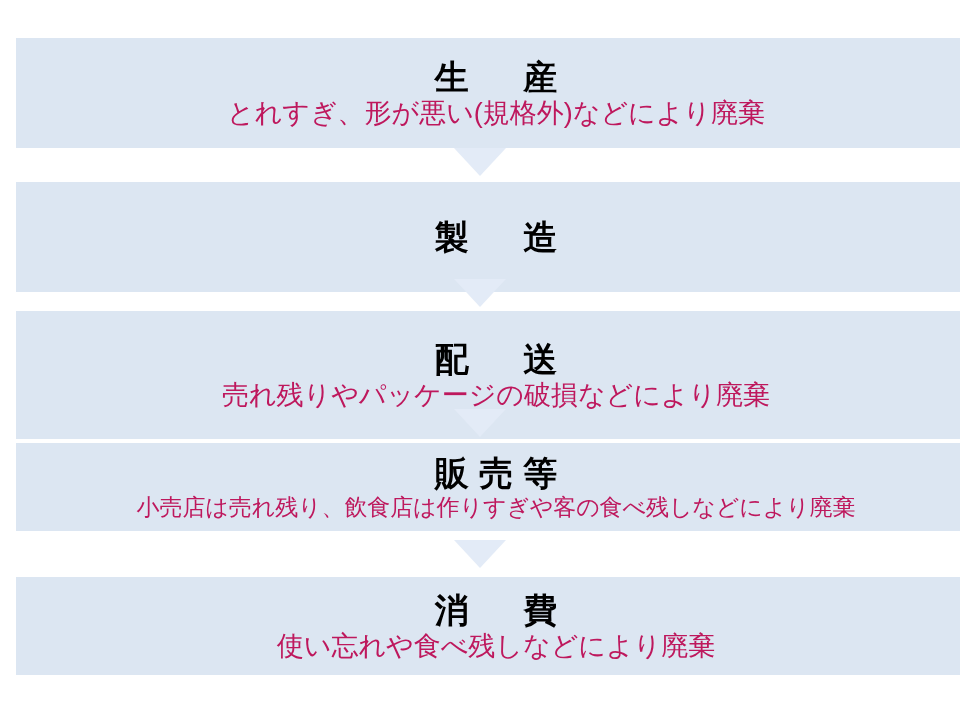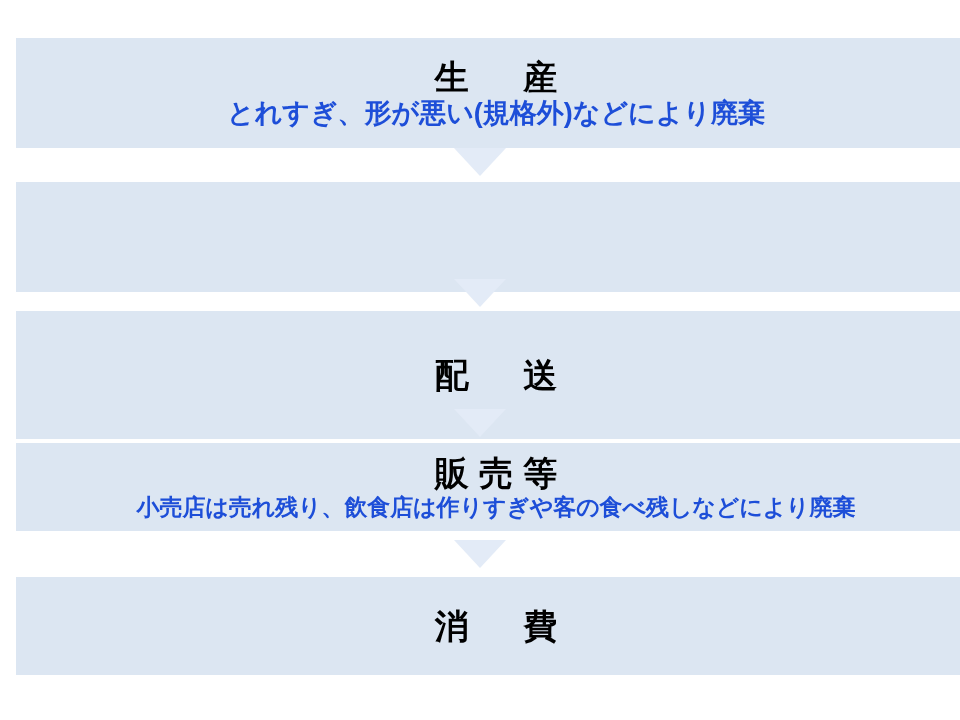--- a/index.html
+++ b/index.html
@@ -41,24 +41,24 @@
     font-weight: bold;
     line-height: 1.12;
     letter-spacing: 0.30em;
     text-indent: 0.30em;
     white-space: nowrap;
     color: #000000;
   }
 
   .stage-desc {
     font-size: 27px;
-    font-weight: bold;
+    font-weight: normal;
     line-height: 1.14;
     white-space: nowrap;
-    color: #1d4ed8;
+    color: #be185d;
     margin-top: 2px;
   }
 
   
   .stage-desc.desc-wide {
     font-size: 23px;
     letter-spacing: -0.004em;
   }
 
   
@@ -89,34 +89,37 @@
 <div id="flow-diagram">
 
   <div class="stage-band" id="band-1">
     <div class="stage-title">生　産</div>
     <div class="stage-desc">とれすぎ、形が悪い(規格外)などにより廃棄</div>
   </div>
 
   <div class="flow-arrow" id="arrow-1"></div>
 
   <div class="stage-band" id="band-2">
+    <div class="stage-title">製　造</div>
   </div>
 
   <div class="flow-arrow" id="arrow-2"></div>
 
   <div class="stage-band" id="band-3">
     <div class="stage-title">配　送</div>
+    <div class="stage-desc">売れ残りやパッケージの破損などにより廃棄</div>
   </div>
 
   <div class="flow-arrow" id="arrow-3"></div>
 
   <div class="stage-band" id="band-4">
     <div class="stage-title">販売等</div>
     <div class="stage-desc desc-wide">小売店は売れ残り、飲食店は作りすぎや客の食べ残しなどにより廃棄</div>
   </div>
 
   <div class="flow-arrow" id="arrow-4"></div>
 
   <div class="stage-band" id="band-5">
     <div class="stage-title">消　費</div>
+    <div class="stage-desc">使い忘れや食べ残しなどにより廃棄</div>
   </div>
 
 </div>
 
 </body></html>

